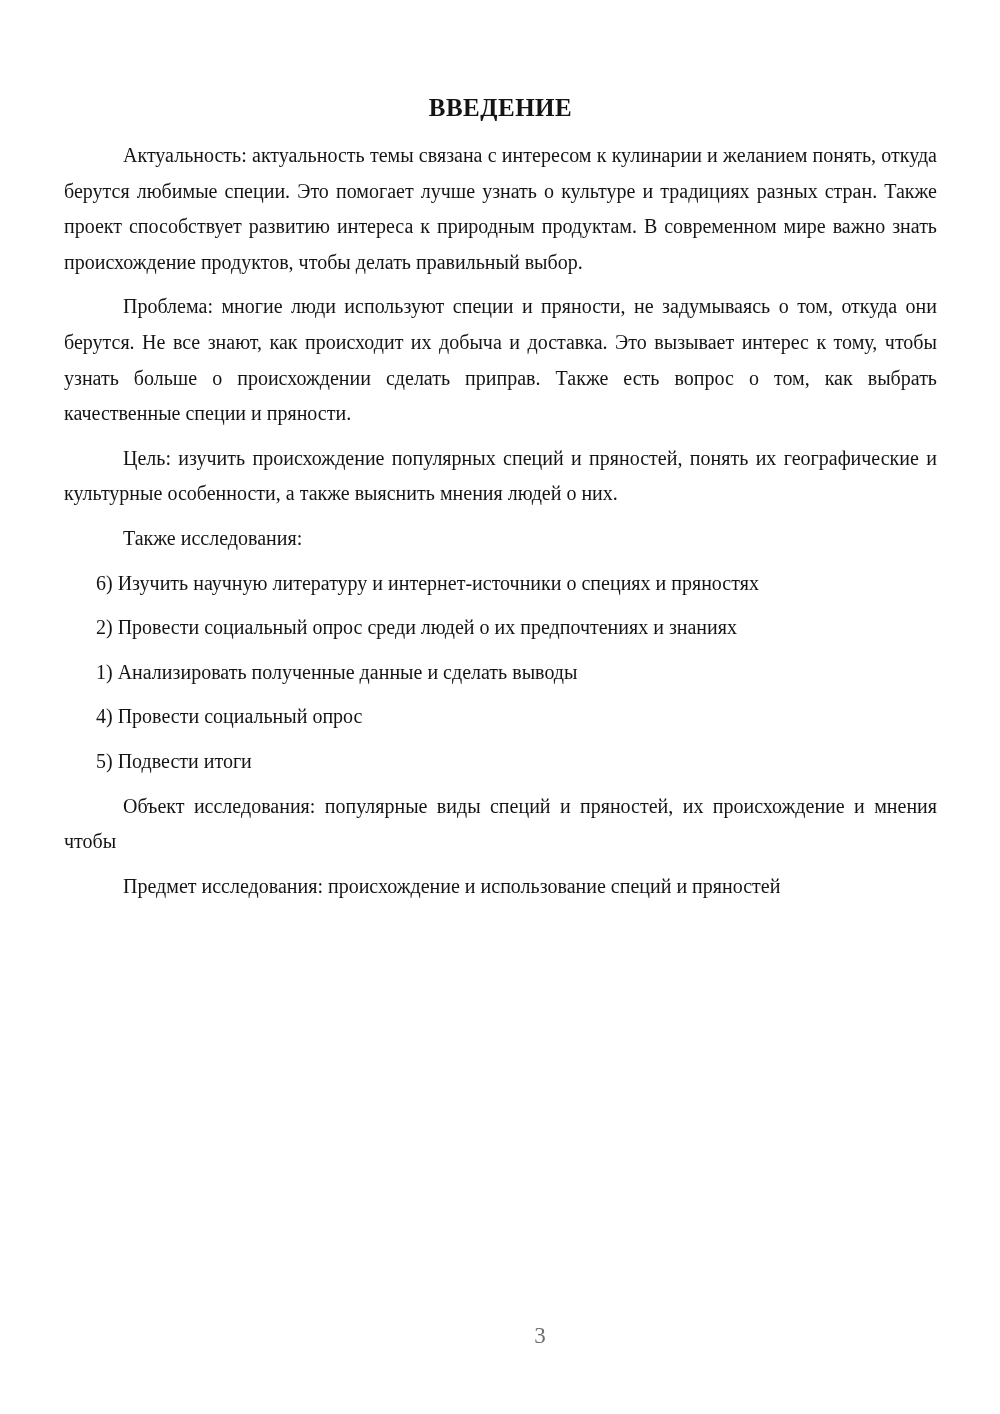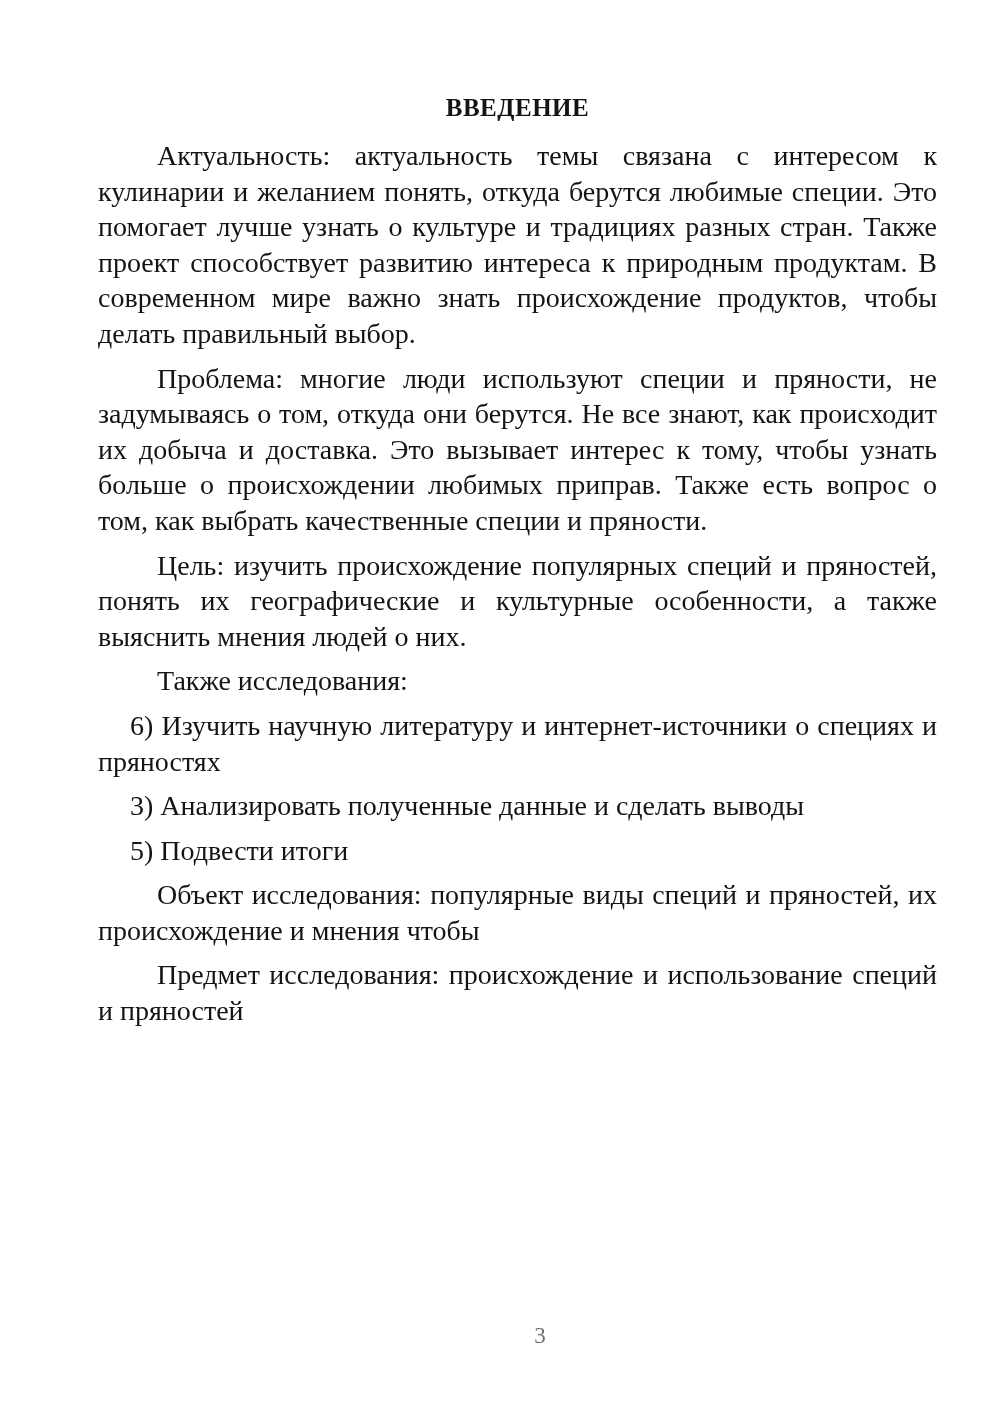--- a/index.html
+++ b/index.html
@@ -7,35 +7,35 @@
     padding: 0;
     background: #ffffff;
   }
   .page {
     position: relative;
     width: 1000px;
     height: 1414px;
     margin: 0 auto;
     background: #ffffff;
     box-sizing: border-box;
-    padding: 90px 63px 0 98px;
+    padding: 90px 63px 0 64px;
     font-family: "Liberation Serif", "DejaVu Serif", serif;
     color: #141414;
     overflow: hidden;
   }
   .doc-title {
     font-size: 25px;
     font-weight: bold;
     line-height: 36px;
     text-align: center;
     letter-spacing: 0.5px;
     margin: 0 0 12px 0;
   }
   .para {
-    font-size: 28px;
+    font-size: 20px;
     line-height: 35.6px;
     text-align: justify;
     text-justify: inter-word;
     text-indent: 59px;
     margin: 0 0 9px 0;
   }
   .task {
     text-indent: 32px;
   }
   .page-number {
@@ -51,31 +51,33 @@
 </style>
 </head>
 <body>
 
 <div class="page">
 
   <h1 class="doc-title">ВВЕДЕНИЕ</h1>
 
   <p class="para">Актуальность: актуальность темы связана с интересом к кулинарии и желанием понять, откуда берутся любимые специи. Это помогает лучше узнать о культуре и традициях разных стран. Также проект способствует развитию интереса к природным продуктам. В современном мире важно знать происхождение продуктов, чтобы делать правильный выбор.</p>
 
-  <p class="para">Проблема: многие люди используют специи и пряности, не задумываясь о том, откуда они берутся. Не все знают, как происходит их добыча и доставка. Это вызывает интерес к тому, чтобы узнать больше о происхождении любимых приправ. Также есть вопрос о том, как выбрать качественные специи и пряности.</p>
+  <p class="para">Проблема: многие люди используют специи и пряности, не задумываясь о том, откуда они берутся. Не все знают, как происходит их добыча и доставка. Это вызывает интерес к тому, чтобы узнать больше о происхождении сделать приправ. Также есть вопрос о том, как выбрать качественные специи и пряности.</p>
 
   <p class="para">Цель: изучить происхождение популярных специй и пряностей, понять их географические и культурные особенности, а также выяснить мнения людей о них.</p>
 
   <p class="para">Также исследования:</p>
 
   <p class="para task">6) Изучить научную литературу и интернет-источники о специях и пряностях</p>
 
+  <p class="para task">2) Провести социальный опрос среди людей о их предпочтениях и знаниях</p>
 
-  <p class="para task">3) Анализировать полученные данные и сделать выводы</p>
+  <p class="para task">1) Анализировать полученные данные и сделать выводы</p>
 
+  <p class="para task">4) Провести социальный опрос</p>
 
   <p class="para task">5) Подвести итоги</p>
 
   <p class="para">Объект исследования: популярные виды специй и пряностей, их происхождение и мнения чтобы</p>
 
   <p class="para">Предмет исследования: происхождение и использование специй и пряностей</p>
 
 
   <div class="page-number">3</div>
 

